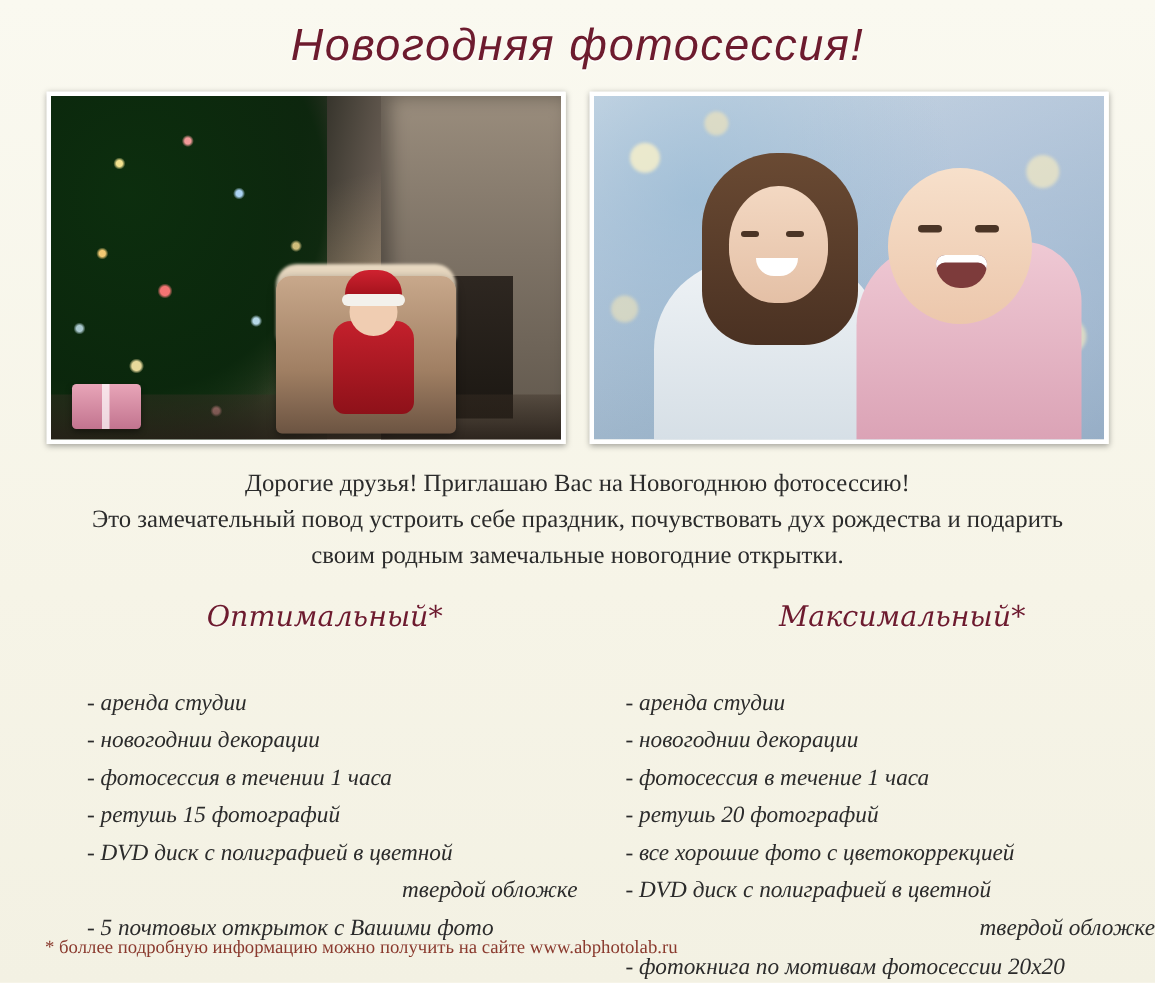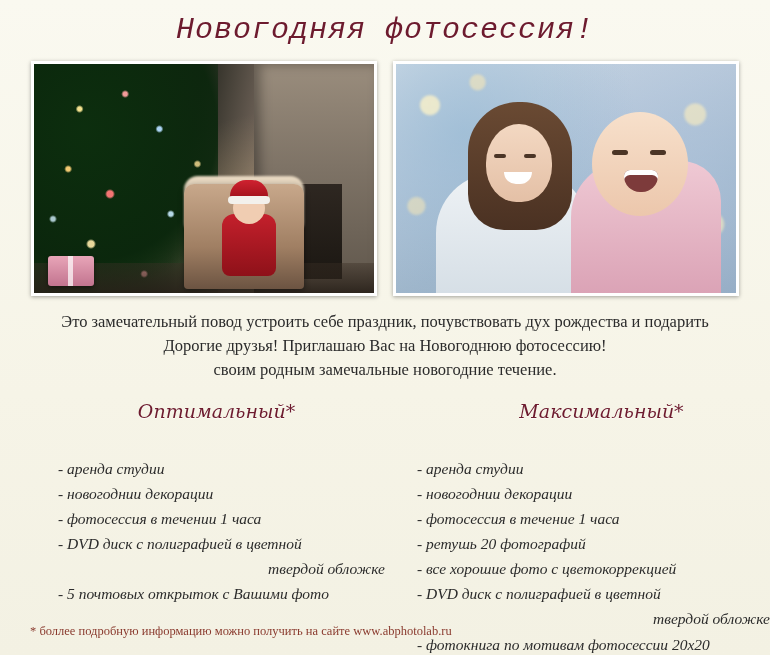--- a/index.html
+++ b/index.html
@@ -19,21 +19,21 @@
     width: 770px;
     height: 655px;
     position: relative;
     background: linear-gradient(180deg, #faf9f0 0%, #f6f4e7 60%, #f3f1e3 100%);
   }
 
   
   .title {
     text-align: center;
     padding-top: 14px;
-    font-family: Liberation Mono, monospace;
+    font-family: Liberation Sans, sans-serif;
     font-style: italic;
     font-size: 30px;
     letter-spacing: 1px;
     color: #6d1b2e;
     text-shadow: 0 1px 0 rgba(255,255,255,0.7);
     line-height: 1.1;
   }
 
   
   .photos {
@@ -295,33 +295,34 @@
       <div class="ph2-kid-body"></div>
       <div class="ph2-kid-head"></div>
       <div class="ph2-kid-eye-l"></div>
       <div class="ph2-kid-eye-r"></div>
       <div class="ph2-kid-mouth"></div>
     </div>
 
   </div>
 
   <div class="intro">
+    <div>Дорогие друзья! Приглашаю Вас на Новогоднюю фотосессию!</div>
     <div>Это замечательный повод устроить себе праздник, почувствовать дух рождества и подарить</div>
-    <div>Дорогие друзья! Приглашаю Вас на Новогоднюю фотосессию!</div>
-    <div>своим родным замечальные новогодние течение.</div>
+    <div>своим родным замечальные новогодние открытки.</div>
   </div>
 
   <div class="packages">
 
     <div class="package package-left">
       <div class="pkg-title">Оптимальный*</div>
       <ul class="pkg-list">
         <li><span>- аренда студии</span></li>
         <li><span>- новогоднии декорации</span></li>
         <li><span>- фотосессия в течении 1 часа</span></li>
+        <li><span>- ретушь 15 фотографий</span></li>
         <li>
           <span>- DVD диск с полиграфией в цветной</span>
           <span class="cont">твердой обложке</span>
         </li>
         <li><span>- 5 почтовых открыток с Вашими фото</span></li>
       </ul>
     </div>
 
     <div class="package package-right">
       <div class="pkg-title">Максимальный*</div>

